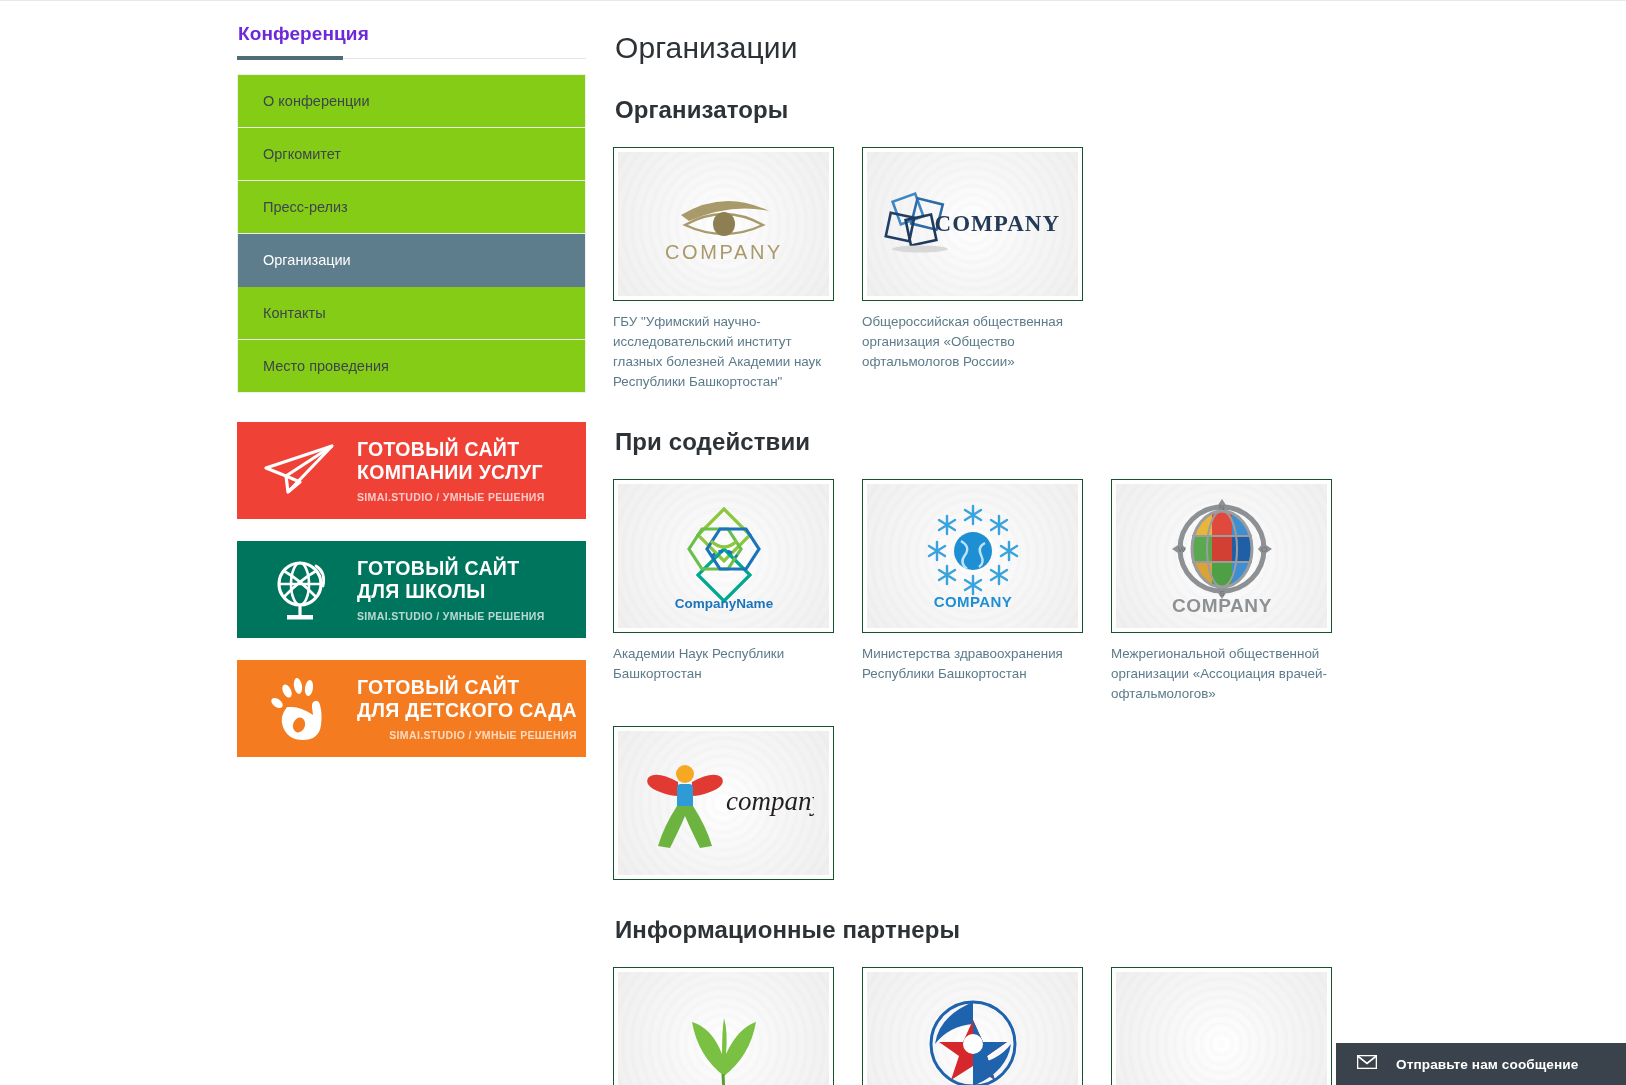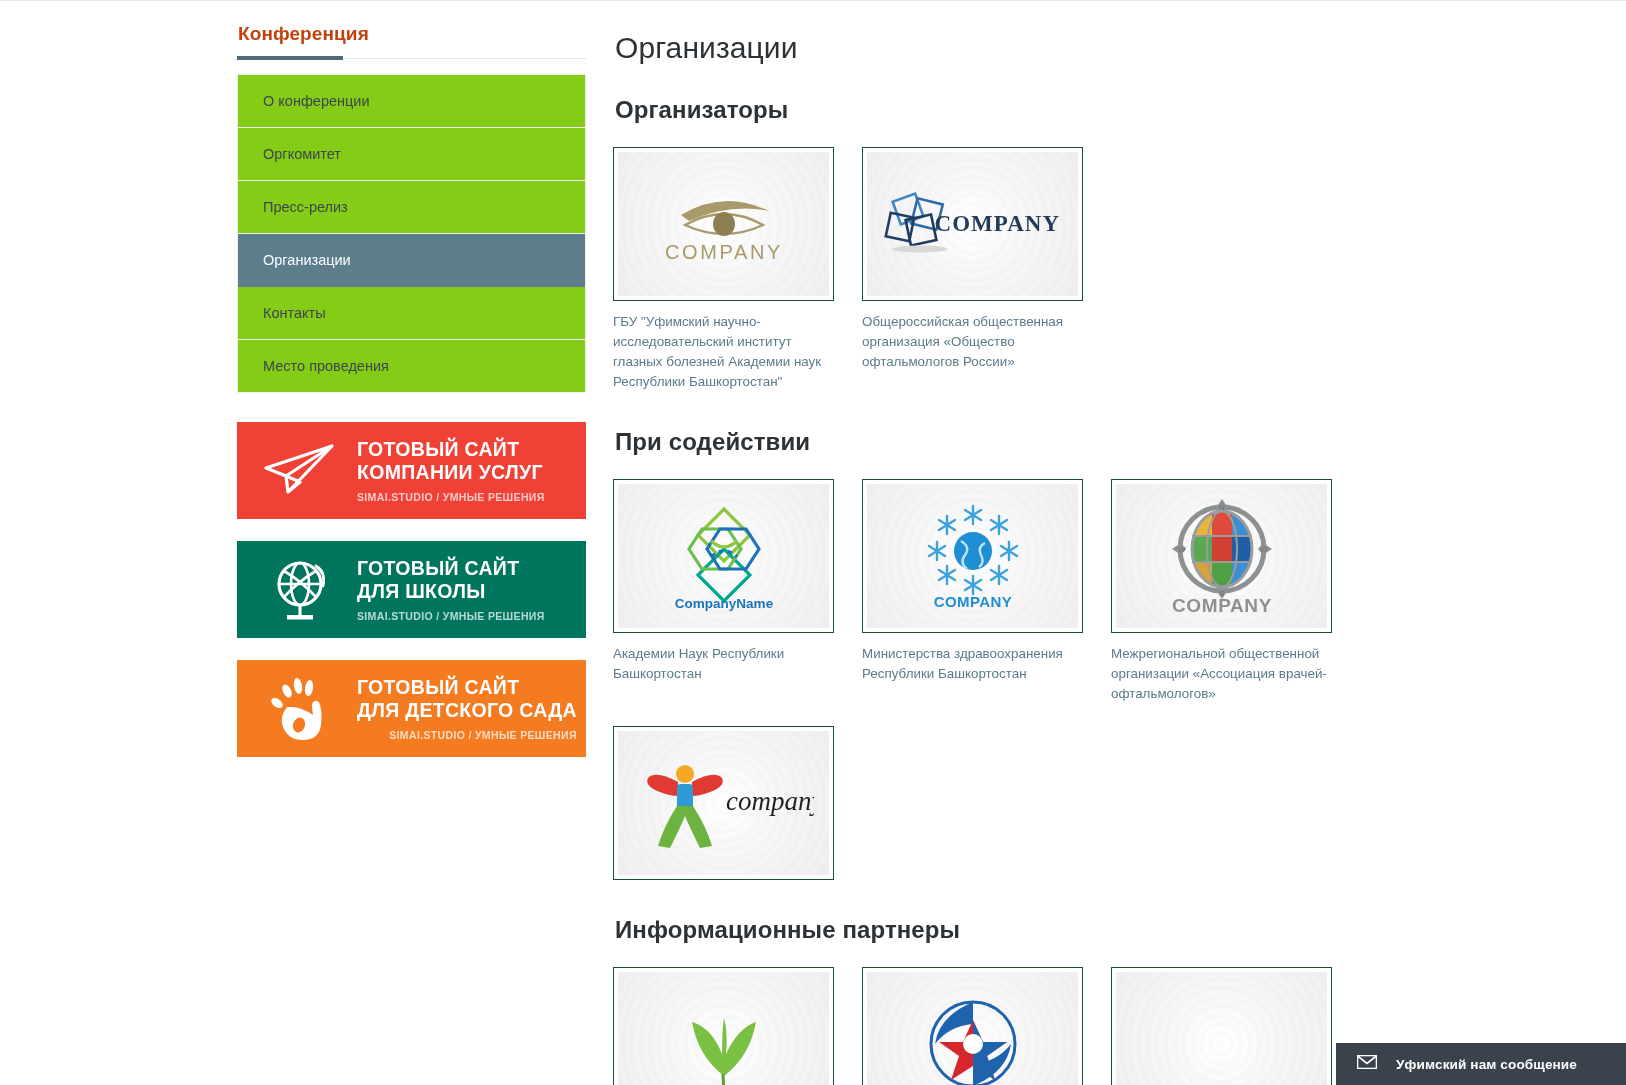--- a/index.html
+++ b/index.html
@@ -20,21 +20,21 @@
 
   
   .sidebar {
     position: absolute;
     left: 237px; top: 22px;
     width: 349px;
   }
   .side-title {
     font-size: 19px;
     font-weight: bold;
-    color: #c2410c;
+    color: #6d28d9;
     letter-spacing: .1px;
     padding: 0 0 13px 1px;
   }
   .side-title-rule {
     position: relative;
     height: 1px;
     background: #e4e6e8;
     margin-bottom: 0;
   }
   .side-title-rule::after {
@@ -472,16 +472,16 @@
       </div>
   </main>
 
   <div class="chat-widget">
     <span>
       <svg width="20" height="14" viewBox="0 0 20 14">
         <rect x="0.5" y="0.5" width="19" height="13" fill="none" stroke="#fff" stroke-width="1.6"></rect>
         <path d="M0.7 1 L10 8.4 L19.3 1" fill="none" stroke="#fff" stroke-width="1.6"></path>
       </svg>
     </span>
-    <span class="chat-label">Уфимский нам сообщение</span>
+    <span class="chat-label">Отправьте нам сообщение</span>
   </div>
 
 </div>
 
 </body></html>

